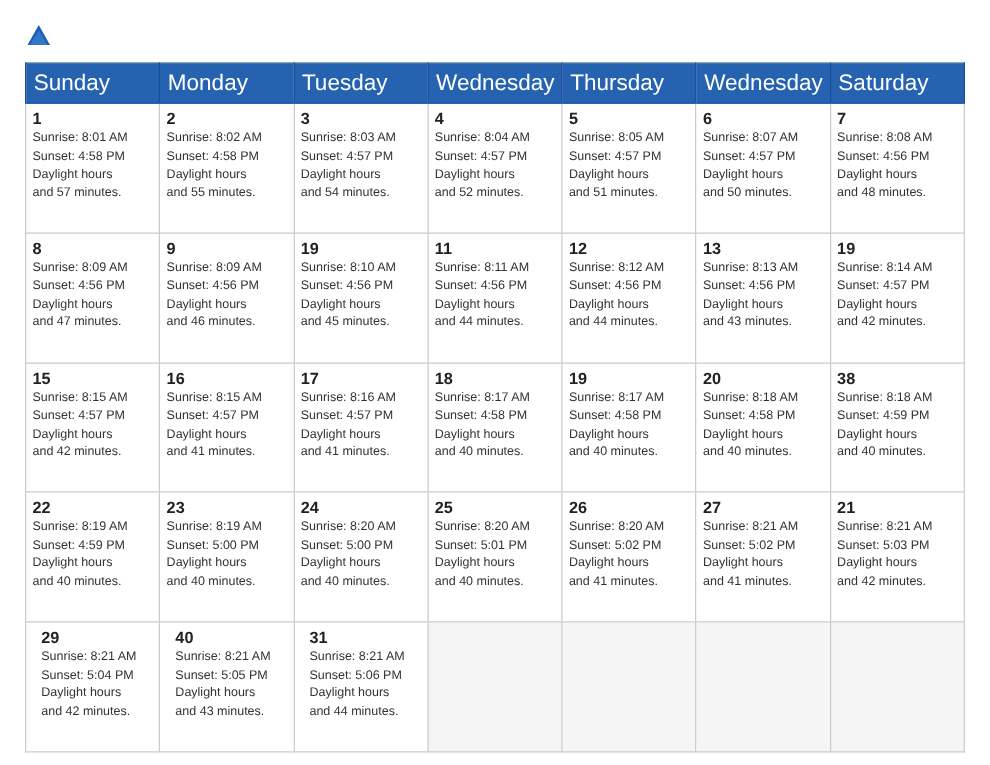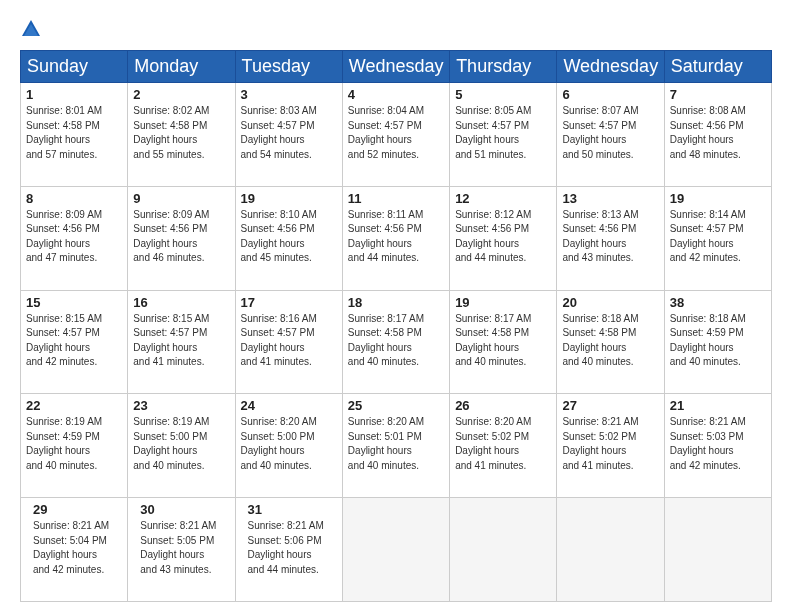--- a/index.html
+++ b/index.html
@@ -397,21 +397,21 @@
           <td>
         <span class="day-number">29</span>
         <span class="day-info">
           Sunrise: 8:21 AM<br>
           Sunset: 5:04 PM<br>
           Daylight hours<br>
           and 42 minutes.
         </span>
       </td>
           <td>
-        <span class="day-number">30</span>
+        <span class="day-number">40</span>
         <span class="day-info">
           Sunrise: 8:21 AM<br>
           Sunset: 5:05 PM<br>
           Daylight hours<br>
           and 43 minutes.
         </span>
       </td>
           <td>
         <span class="day-number">31</span>
         <span class="day-info">

